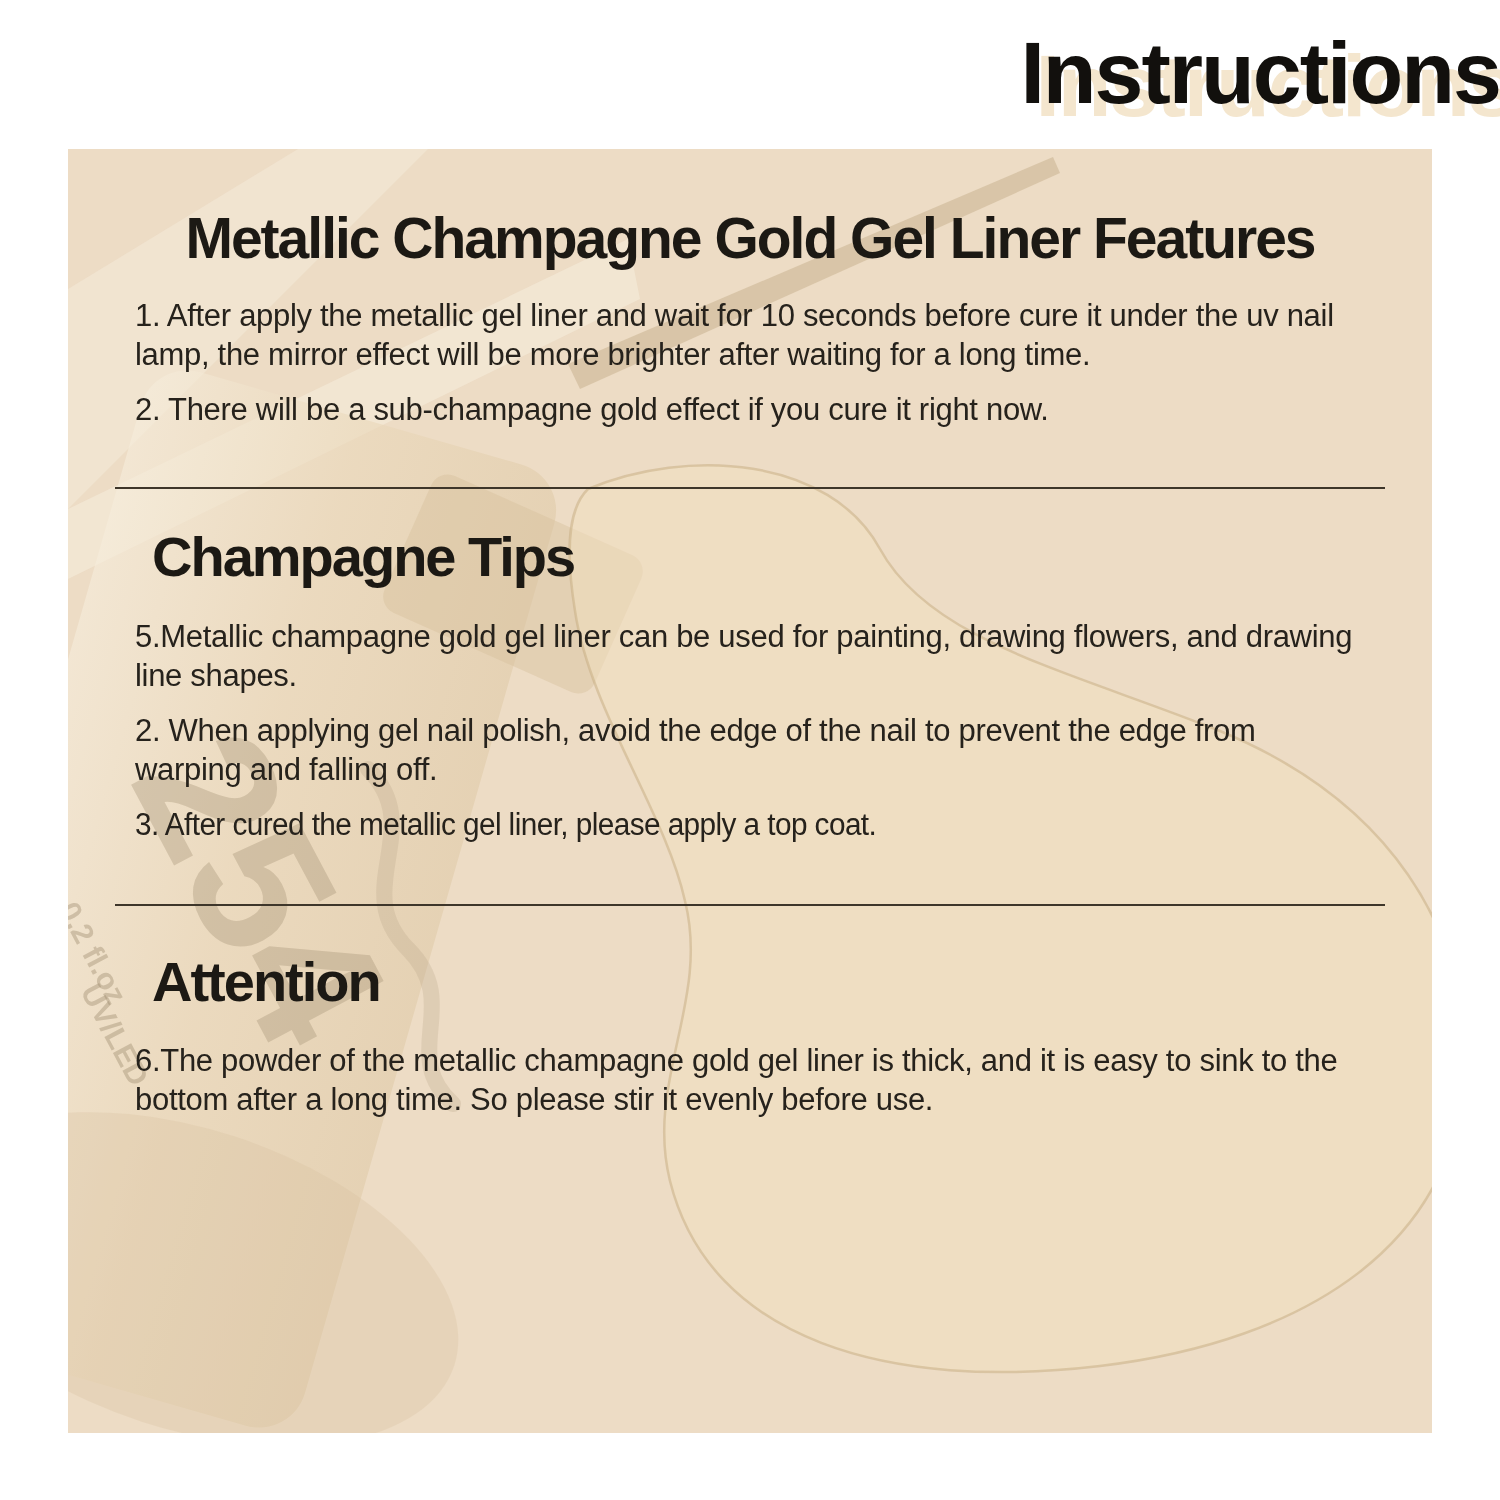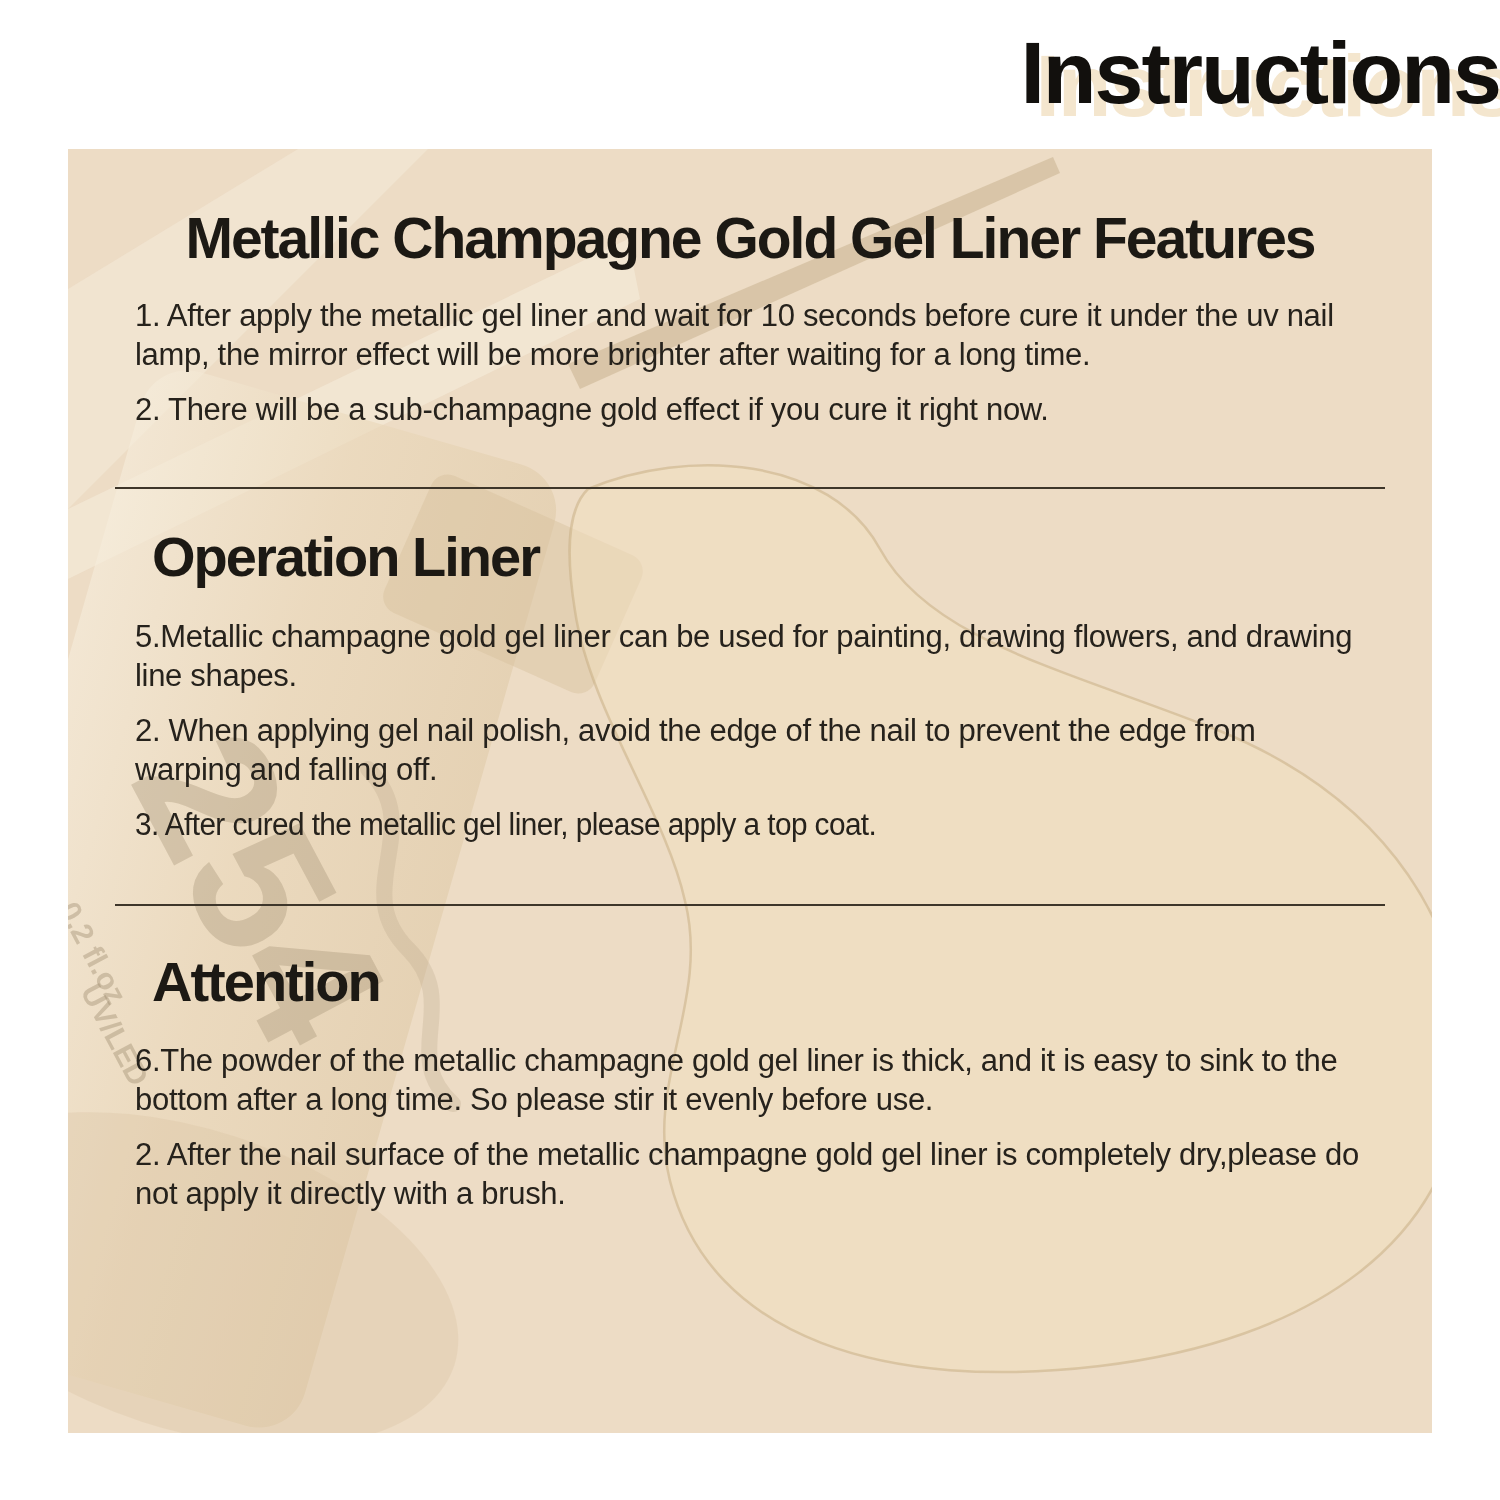--- a/index.html
+++ b/index.html
@@ -110,28 +110,27 @@
 
     <section>
       <h2 class="features-heading">Metallic Champagne Gold Gel Liner Features</h2>
       <p class="body-text">1. After apply the metallic gel liner and wait for 10 seconds before cure it under the uv nail lamp, the mirror effect will be more brighter after waiting for a long time.</p>
       <p class="body-text">2. There will be a sub-champagne gold effect if you cure it right now.</p>
     </section>
 
     <div class="divider"></div>
 
     <section>
-      <h2 class="section-heading">Operation Liner</h2>
+      <h2 class="section-heading">Champagne Tips</h2>
       <p class="body-text">5.Metallic champagne gold gel liner can be used for painting, drawing flowers, and drawing line shapes.</p>
       <p class="body-text">2. When applying gel nail polish, avoid the edge of the nail to prevent the edge from warping and falling off.</p>
       <p class="body-text alt-font">3. After cured the metallic gel liner, please apply a top coat.</p>
     </section>
 
     <div class="divider divider-2"></div>
 
     <section>
       <h2 class="section-heading attention-heading">Attention</h2>
       <p class="body-text">6.The powder of the metallic champagne gold gel liner is thick, and it is easy to sink to the bottom after a long time. So please stir it evenly before use.</p>
-      <p class="body-text">2. After the nail surface of the metallic champagne gold gel liner is completely dry,please do not apply it directly with a brush.</p>
     </section>
 
   </div>
 </div>
 
 </body></html>

